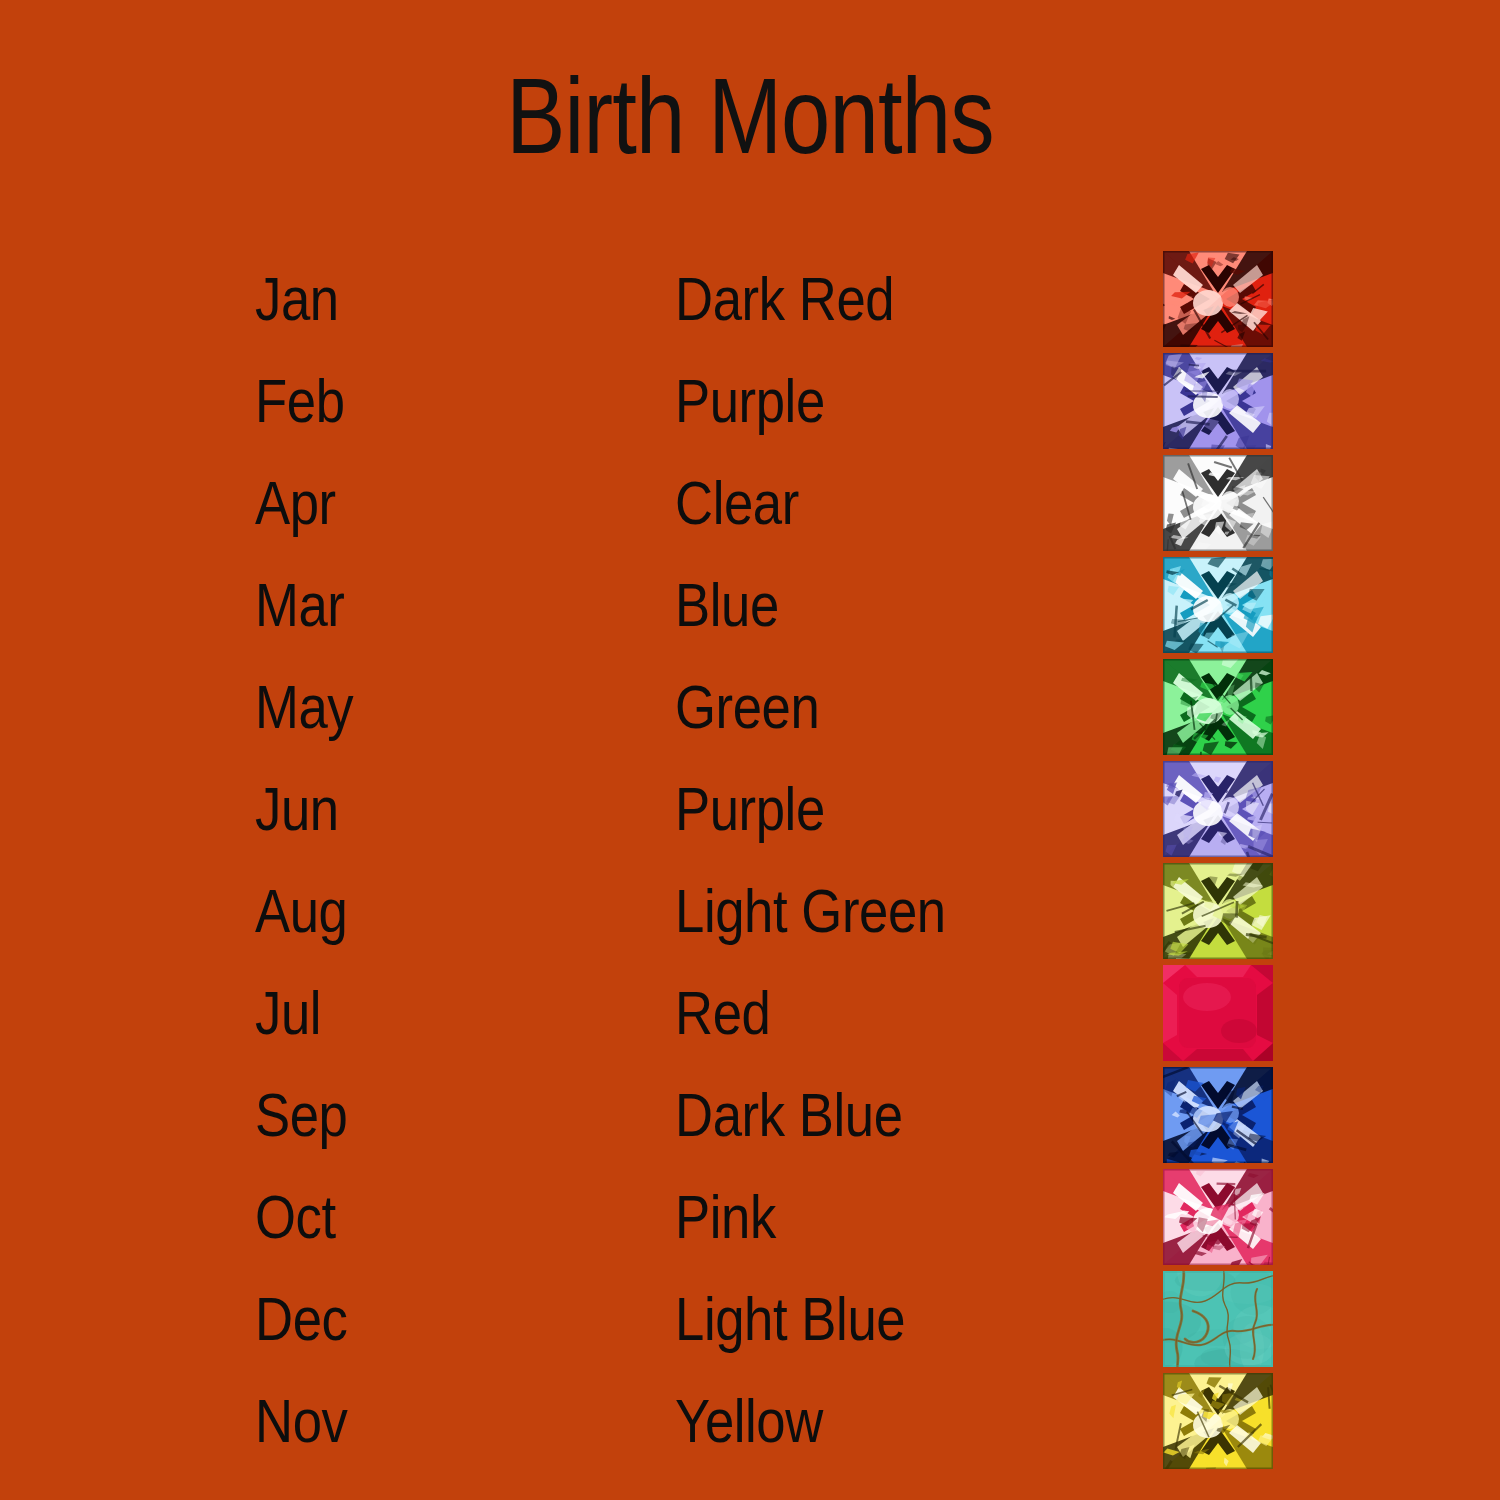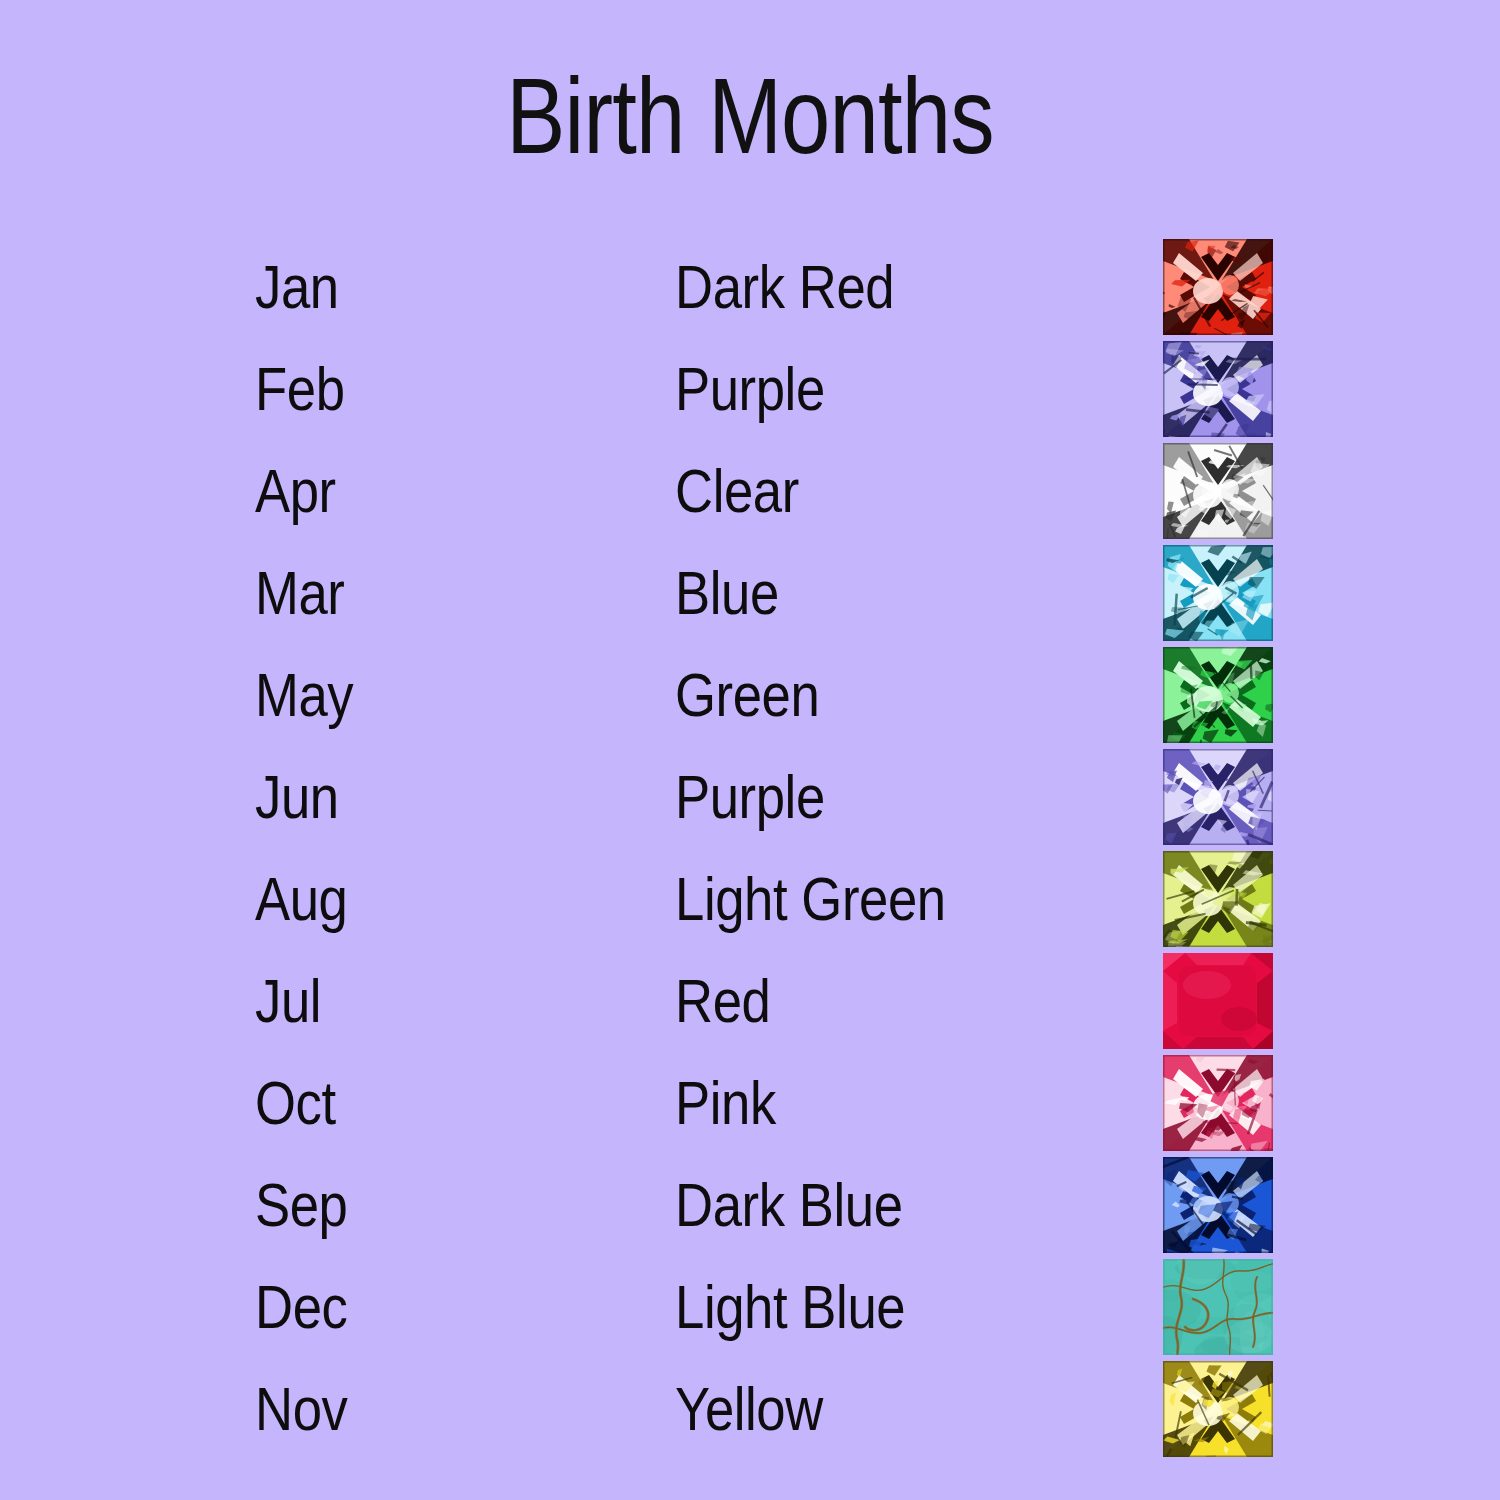--- a/index.html
+++ b/index.html
@@ -4,21 +4,21 @@
 <style>
   html, body {
     margin: 0;
     padding: 0;
     background: #ffffff;
   }
   #page {
     position: relative;
     width: 1500px;
     height: 1500px;
-    background: #c4b5fd;
+    background: #c2410c;
     overflow: hidden;
     font-family: "Liberation Sans", "DejaVu Sans", sans-serif;
   }
 
   
   #title {
     position: absolute;
     left: 0;
     top: 62px;
     width: 1500px;
@@ -30,21 +30,21 @@
     letter-spacing: -1px;
     transform: scaleX(0.82);
     transform-origin: 50% 0;
     white-space: nowrap;
   }
 
   
   #table {
     position: absolute;
     left: 0;
-    top: 236px;
+    top: 248px;
     width: 1292px;
   }
   .row {
     position: relative;
     height: 102px;
   }
   .cell-month,
   .cell-color {
     position: absolute;
     top: 0;
@@ -542,20 +542,82 @@
             <polygon points="22,0 34,12 80,12 88,0" fill="#f4356a" opacity="0.5"></polygon>
             <polygon points="20,96 34,84 80,84 90,96" fill="#97001f" opacity="0.35"></polygon>
             <rect x="16" y="13" width="77" height="70" rx="9" fill="#e50b42"></rect>
             <rect x="16" y="13" width="77" height="70" rx="9" fill="#c00734" opacity="0.18"></rect>
             <ellipse cx="44" cy="32" rx="24" ry="14" fill="#f4356a" opacity="0.35"></ellipse>
             <ellipse cx="76" cy="66" rx="18" ry="12" fill="#97001f" opacity="0.22"></ellipse>
           </svg>
         </div>
       </div>
       <div class="row">
+        <div class="cell-month">Sep</div>
+        <div class="cell-color">Dark Blue</div>
+        <div class="cell-gem">
+          <svg class="gem-img" viewBox="0 0 110 96" preserveAspectRatio="none" xmlns="http://www.w3.org/2000/svg">
+            <rect x="0" y="0" width="110" height="96" fill="#1b56d6"></rect>
+            <polygon points="0,0 110,0 55,48" fill="#6f9bf2"></polygon>
+            <polygon points="110,0 110,96 55,48" fill="#1b56d6"></polygon>
+            <polygon points="110,96 0,96 55,48" fill="#1b56d6"></polygon>
+            <polygon points="0,96 0,0 55,48" fill="#6f9bf2"></polygon>
+            <polygon points="0,0 26,0 51,41 0,22" fill="#0a2270" opacity="0.88"></polygon>
+            <polygon points="110,0 84,0 59,41 110,22" fill="#020b2e" opacity="0.88"></polygon>
+            <polygon points="110,96 84,96 59,55 110,74" fill="#0a2270" opacity="0.88"></polygon>
+            <polygon points="0,96 26,96 51,55 0,74" fill="#020b2e" opacity="0.88"></polygon>
+            <polygon points="55,42 38,18 46,14 55,26 64,14 72,18" fill="#020b2e"></polygon>
+            <polygon points="55,54 38,78 46,82 55,70 64,82 72,78" fill="#020b2e"></polygon>
+            <polygon points="47,48 21,33 17,40 31,48 17,56 21,63" fill="#0a2270"></polygon>
+            <polygon points="63,48 89,33 93,40 79,48 93,56 89,63" fill="#0a2270"></polygon>
+            <polygon points="16,14 40,34 33,42 10,24" fill="#d3e2ff" opacity="0.95"></polygon>
+            <polygon points="94,14 70,34 77,42 100,24" fill="#d3e2ff" opacity="0.7"></polygon>
+            <polygon points="90,80 66,60 74,52 98,70" fill="#d3e2ff" opacity="0.9"></polygon>
+            <polygon points="20,84 44,64 38,56 14,74" fill="#6f9bf2" opacity="0.85"></polygon>
+            <ellipse cx="45" cy="52" rx="15" ry="13" fill="#d3e2ff" opacity="0.9"></ellipse>
+            <ellipse cx="67" cy="46" rx="9" ry="10" fill="#6f9bf2" opacity="0.8"></ellipse>
+            <polygon points="19.3,23.7 25.7,23.2 22.2,35.7 15.7,30.9" fill="#d3e2ff" opacity="0.47"></polygon>
+            <polygon points="37.8,48.7 55.1,47.0 45.6,60.9 35.1,56.0" fill="#1b56d6" opacity="0.44"></polygon>
+            <polygon points="53.6,46.3 69.9,44.0 61.0,58.4 50.1,53.5" fill="#0a2270" opacity="0.69"></polygon>
+            <polygon points="87.0,66.5 103.2,69.0 94.3,74.7 85.2,71.4" fill="#020b2e" opacity="0.52"></polygon>
+            <polygon points="49.7,90.6 64.9,93.2 56.5,98.1 48.7,95.1" fill="#d3e2ff" opacity="0.63"></polygon>
+            <polygon points="17.1,42.8 34.8,40.1 25.1,47.4 16.3,45.6" fill="#0a2270" opacity="0.74"></polygon>
+            <polygon points="66.4,71.5 75.1,72.2 70.3,82.8 63.8,78.3" fill="#6f9bf2" opacity="0.50"></polygon>
+            <polygon points="12.6,44.6 16.8,48.4 14.5,50.4 8.7,48.1" fill="#d3e2ff" opacity="0.81"></polygon>
+            <polygon points="30.5,83.4 44.1,87.0 36.6,88.7 28.1,86.6" fill="#020b2e" opacity="0.60"></polygon>
+            <polygon points="74.2,21.5 82.6,20.1 78.0,32.3 73.1,28.0" fill="#0a2270" opacity="0.75"></polygon>
+            <polygon points="73.3,94.5 84.2,98.3 78.2,98.1 70.3,96.7" fill="#d3e2ff" opacity="0.68"></polygon>
+            <polygon points="25.7,75.6 35.4,73.5 30.1,80.6 23.7,78.6" fill="#0a2270" opacity="0.31"></polygon>
+            <polygon points="97.6,24.7 106.2,28.7 101.5,33.2 96.9,29.8" fill="#1b56d6" opacity="0.40"></polygon>
+            <polygon points="70.6,60.1 82.9,57.8 76.1,71.4 70.4,66.9" fill="#d3e2ff" opacity="0.43"></polygon>
+            <polygon points="4.7,15.7 12.9,12.6 8.4,29.4 1.5,23.9" fill="#0a2270" opacity="0.33"></polygon>
+            <polygon points="29.5,40.7 39.6,43.5 34.0,51.1 26.2,46.9" fill="#6f9bf2" opacity="0.43"></polygon>
+            <polygon points="31.0,28.7 43.6,31.2 36.7,37.7 28.8,34.1" fill="#1b56d6" opacity="0.73"></polygon>
+            <polygon points="6.5,85.7 16.0,84.8 10.8,90.4 4.8,88.6" fill="#020b2e" opacity="0.66"></polygon>
+            <polygon points="95.3,19.0 100.8,18.4 97.7,25.9 92.0,23.1" fill="#0a2270" opacity="0.35"></polygon>
+            <polygon points="66.6,56.6 75.3,54.3 70.5,66.0 64.4,62.2" fill="#1b56d6" opacity="0.73"></polygon>
+            <polygon points="25.0,13.1 40.7,16.0 32.1,24.8 22.6,20.1" fill="#1b56d6" opacity="0.74"></polygon>
+            <polygon points="21.8,69.0 27.8,69.2 24.5,78.0 21.1,74.4" fill="#6f9bf2" opacity="0.52"></polygon>
+            <polygon points="3.8,91.7 16.7,95.5 9.6,101.4 3.7,97.6" fill="#1b56d6" opacity="0.63"></polygon>
+            <polygon points="98.7,91.6 106.2,94.1 102.1,100.0 98.5,96.6" fill="#d3e2ff" opacity="0.62"></polygon>
+            <polygon points="27.9,83.0 41.4,81.1 34.0,93.4 26.0,89.2" fill="#1b56d6" opacity="0.80"></polygon>
+            <polygon points="65.2,23.8 71.9,23.6 68.2,36.8 61.6,31.6" fill="#020b2e" opacity="0.59"></polygon>
+            <line x1="23.3" y1="24.9" x2="13.8" y2="29.3" stroke="#020b2e" stroke-width="2.1" opacity="0.65"></line>
+            <line x1="68.9" y1="39.6" x2="79.9" y2="41.8" stroke="#020b2e" stroke-width="2.3" opacity="0.65"></line>
+            <line x1="23.7" y1="44.6" x2="40.7" y2="68.4" stroke="#020b2e" stroke-width="1.7" opacity="0.65"></line>
+            <line x1="73.6" y1="63.2" x2="93.0" y2="77.1" stroke="#020b2e" stroke-width="2.5" opacity="0.65"></line>
+            <line x1="82.3" y1="94.9" x2="61.4" y2="117.3" stroke="#020b2e" stroke-width="1.1" opacity="0.65"></line>
+            <line x1="8.8" y1="74.3" x2="29.9" y2="96.7" stroke="#020b2e" stroke-width="2.5" opacity="0.65"></line>
+            <line x1="24.6" y1="0.4" x2="-4.9" y2="11.7" stroke="#020b2e" stroke-width="2.5" opacity="0.65"></line>
+            <line x1="64.2" y1="77.7" x2="83.2" y2="82.9" stroke="#020b2e" stroke-width="2.7" opacity="0.65"></line>
+            <rect x="0" y="0" width="110" height="96" fill="none" stroke="#020b2e" stroke-width="3" opacity="0.5"></rect>
+          </svg>
+        </div>
+      </div>
+      <div class="row">
         <div class="cell-month">Oct</div>
         <div class="cell-color">Pink</div>
         <div class="cell-gem">
           <svg class="gem-img" viewBox="0 0 110 96" preserveAspectRatio="none" xmlns="http://www.w3.org/2000/svg">
             <rect x="0" y="0" width="110" height="96" fill="#f9b2cb"></rect>
             <polygon points="0,0 110,0 55,48" fill="#fddbe7"></polygon>
             <polygon points="110,0 110,96 55,48" fill="#f9b2cb"></polygon>
             <polygon points="110,96 0,96 55,48" fill="#f9b2cb"></polygon>
             <polygon points="0,96 0,0 55,48" fill="#fddbe7"></polygon>
             <polygon points="0,0 26,0 51,41 0,22" fill="#e2275f" opacity="0.88"></polygon>
@@ -604,82 +666,20 @@
             <line x1="106.5" y1="87.8" x2="102.6" y2="110.1" stroke="#8c0a2d" stroke-width="1.1" opacity="0.65"></line>
             <line x1="93.7" y1="54.6" x2="85.0" y2="79.2" stroke="#8c0a2d" stroke-width="2.5" opacity="0.65"></line>
             <line x1="53.6" y1="14.7" x2="72.3" y2="15.1" stroke="#8c0a2d" stroke-width="2.3" opacity="0.65"></line>
             <line x1="76.2" y1="25.3" x2="65.7" y2="37.7" stroke="#8c0a2d" stroke-width="2.2" opacity="0.65"></line>
             <line x1="85.8" y1="92.7" x2="110.9" y2="115.5" stroke="#8c0a2d" stroke-width="1.3" opacity="0.65"></line>
             <rect x="0" y="0" width="110" height="96" fill="none" stroke="#8c0a2d" stroke-width="3" opacity="0.5"></rect>
           </svg>
         </div>
       </div>
       <div class="row">
-        <div class="cell-month">Sep</div>
-        <div class="cell-color">Dark Blue</div>
-        <div class="cell-gem">
-          <svg class="gem-img" viewBox="0 0 110 96" preserveAspectRatio="none" xmlns="http://www.w3.org/2000/svg">
-            <rect x="0" y="0" width="110" height="96" fill="#1b56d6"></rect>
-            <polygon points="0,0 110,0 55,48" fill="#6f9bf2"></polygon>
-            <polygon points="110,0 110,96 55,48" fill="#1b56d6"></polygon>
-            <polygon points="110,96 0,96 55,48" fill="#1b56d6"></polygon>
-            <polygon points="0,96 0,0 55,48" fill="#6f9bf2"></polygon>
-            <polygon points="0,0 26,0 51,41 0,22" fill="#0a2270" opacity="0.88"></polygon>
-            <polygon points="110,0 84,0 59,41 110,22" fill="#020b2e" opacity="0.88"></polygon>
-            <polygon points="110,96 84,96 59,55 110,74" fill="#0a2270" opacity="0.88"></polygon>
-            <polygon points="0,96 26,96 51,55 0,74" fill="#020b2e" opacity="0.88"></polygon>
-            <polygon points="55,42 38,18 46,14 55,26 64,14 72,18" fill="#020b2e"></polygon>
-            <polygon points="55,54 38,78 46,82 55,70 64,82 72,78" fill="#020b2e"></polygon>
-            <polygon points="47,48 21,33 17,40 31,48 17,56 21,63" fill="#0a2270"></polygon>
-            <polygon points="63,48 89,33 93,40 79,48 93,56 89,63" fill="#0a2270"></polygon>
-            <polygon points="16,14 40,34 33,42 10,24" fill="#d3e2ff" opacity="0.95"></polygon>
-            <polygon points="94,14 70,34 77,42 100,24" fill="#d3e2ff" opacity="0.7"></polygon>
-            <polygon points="90,80 66,60 74,52 98,70" fill="#d3e2ff" opacity="0.9"></polygon>
-            <polygon points="20,84 44,64 38,56 14,74" fill="#6f9bf2" opacity="0.85"></polygon>
-            <ellipse cx="45" cy="52" rx="15" ry="13" fill="#d3e2ff" opacity="0.9"></ellipse>
-            <ellipse cx="67" cy="46" rx="9" ry="10" fill="#6f9bf2" opacity="0.8"></ellipse>
-            <polygon points="19.3,23.7 25.7,23.2 22.2,35.7 15.7,30.9" fill="#d3e2ff" opacity="0.47"></polygon>
-            <polygon points="37.8,48.7 55.1,47.0 45.6,60.9 35.1,56.0" fill="#1b56d6" opacity="0.44"></polygon>
-            <polygon points="53.6,46.3 69.9,44.0 61.0,58.4 50.1,53.5" fill="#0a2270" opacity="0.69"></polygon>
-            <polygon points="87.0,66.5 103.2,69.0 94.3,74.7 85.2,71.4" fill="#020b2e" opacity="0.52"></polygon>
-            <polygon points="49.7,90.6 64.9,93.2 56.5,98.1 48.7,95.1" fill="#d3e2ff" opacity="0.63"></polygon>
-            <polygon points="17.1,42.8 34.8,40.1 25.1,47.4 16.3,45.6" fill="#0a2270" opacity="0.74"></polygon>
-            <polygon points="66.4,71.5 75.1,72.2 70.3,82.8 63.8,78.3" fill="#6f9bf2" opacity="0.50"></polygon>
-            <polygon points="12.6,44.6 16.8,48.4 14.5,50.4 8.7,48.1" fill="#d3e2ff" opacity="0.81"></polygon>
-            <polygon points="30.5,83.4 44.1,87.0 36.6,88.7 28.1,86.6" fill="#020b2e" opacity="0.60"></polygon>
-            <polygon points="74.2,21.5 82.6,20.1 78.0,32.3 73.1,28.0" fill="#0a2270" opacity="0.75"></polygon>
-            <polygon points="73.3,94.5 84.2,98.3 78.2,98.1 70.3,96.7" fill="#d3e2ff" opacity="0.68"></polygon>
-            <polygon points="25.7,75.6 35.4,73.5 30.1,80.6 23.7,78.6" fill="#0a2270" opacity="0.31"></polygon>
-            <polygon points="97.6,24.7 106.2,28.7 101.5,33.2 96.9,29.8" fill="#1b56d6" opacity="0.40"></polygon>
-            <polygon points="70.6,60.1 82.9,57.8 76.1,71.4 70.4,66.9" fill="#d3e2ff" opacity="0.43"></polygon>
-            <polygon points="4.7,15.7 12.9,12.6 8.4,29.4 1.5,23.9" fill="#0a2270" opacity="0.33"></polygon>
-            <polygon points="29.5,40.7 39.6,43.5 34.0,51.1 26.2,46.9" fill="#6f9bf2" opacity="0.43"></polygon>
-            <polygon points="31.0,28.7 43.6,31.2 36.7,37.7 28.8,34.1" fill="#1b56d6" opacity="0.73"></polygon>
-            <polygon points="6.5,85.7 16.0,84.8 10.8,90.4 4.8,88.6" fill="#020b2e" opacity="0.66"></polygon>
-            <polygon points="95.3,19.0 100.8,18.4 97.7,25.9 92.0,23.1" fill="#0a2270" opacity="0.35"></polygon>
-            <polygon points="66.6,56.6 75.3,54.3 70.5,66.0 64.4,62.2" fill="#1b56d6" opacity="0.73"></polygon>
-            <polygon points="25.0,13.1 40.7,16.0 32.1,24.8 22.6,20.1" fill="#1b56d6" opacity="0.74"></polygon>
-            <polygon points="21.8,69.0 27.8,69.2 24.5,78.0 21.1,74.4" fill="#6f9bf2" opacity="0.52"></polygon>
-            <polygon points="3.8,91.7 16.7,95.5 9.6,101.4 3.7,97.6" fill="#1b56d6" opacity="0.63"></polygon>
-            <polygon points="98.7,91.6 106.2,94.1 102.1,100.0 98.5,96.6" fill="#d3e2ff" opacity="0.62"></polygon>
-            <polygon points="27.9,83.0 41.4,81.1 34.0,93.4 26.0,89.2" fill="#1b56d6" opacity="0.80"></polygon>
-            <polygon points="65.2,23.8 71.9,23.6 68.2,36.8 61.6,31.6" fill="#020b2e" opacity="0.59"></polygon>
-            <line x1="23.3" y1="24.9" x2="13.8" y2="29.3" stroke="#020b2e" stroke-width="2.1" opacity="0.65"></line>
-            <line x1="68.9" y1="39.6" x2="79.9" y2="41.8" stroke="#020b2e" stroke-width="2.3" opacity="0.65"></line>
-            <line x1="23.7" y1="44.6" x2="40.7" y2="68.4" stroke="#020b2e" stroke-width="1.7" opacity="0.65"></line>
-            <line x1="73.6" y1="63.2" x2="93.0" y2="77.1" stroke="#020b2e" stroke-width="2.5" opacity="0.65"></line>
-            <line x1="82.3" y1="94.9" x2="61.4" y2="117.3" stroke="#020b2e" stroke-width="1.1" opacity="0.65"></line>
-            <line x1="8.8" y1="74.3" x2="29.9" y2="96.7" stroke="#020b2e" stroke-width="2.5" opacity="0.65"></line>
-            <line x1="24.6" y1="0.4" x2="-4.9" y2="11.7" stroke="#020b2e" stroke-width="2.5" opacity="0.65"></line>
-            <line x1="64.2" y1="77.7" x2="83.2" y2="82.9" stroke="#020b2e" stroke-width="2.7" opacity="0.65"></line>
-            <rect x="0" y="0" width="110" height="96" fill="none" stroke="#020b2e" stroke-width="3" opacity="0.5"></rect>
-          </svg>
-        </div>
-      </div>
-      <div class="row">
         <div class="cell-month">Dec</div>
         <div class="cell-color">Light Blue</div>
         <div class="cell-gem">
           <svg class="gem-img" viewBox="0 0 110 96" preserveAspectRatio="none" xmlns="http://www.w3.org/2000/svg">
             <rect x="0" y="0" width="110" height="96" fill="#4cc3b4"></rect>
             <ellipse cx="42.1" cy="9.3" rx="30.3" ry="10.9" fill="#3aa99b" opacity="0.27"></ellipse>
             <ellipse cx="64.4" cy="92.3" rx="33.1" ry="14.2" fill="#3aa99b" opacity="0.31"></ellipse>
             <ellipse cx="96.9" cy="56.1" rx="26.7" ry="22.0" fill="#6fd2c4" opacity="0.25"></ellipse>
             <ellipse cx="37.4" cy="0.8" rx="23.2" ry="24.6" fill="#6fd2c4" opacity="0.23"></ellipse>
             <ellipse cx="88.9" cy="76.7" rx="12.2" ry="24.8" fill="#6fd2c4" opacity="0.32"></ellipse>

